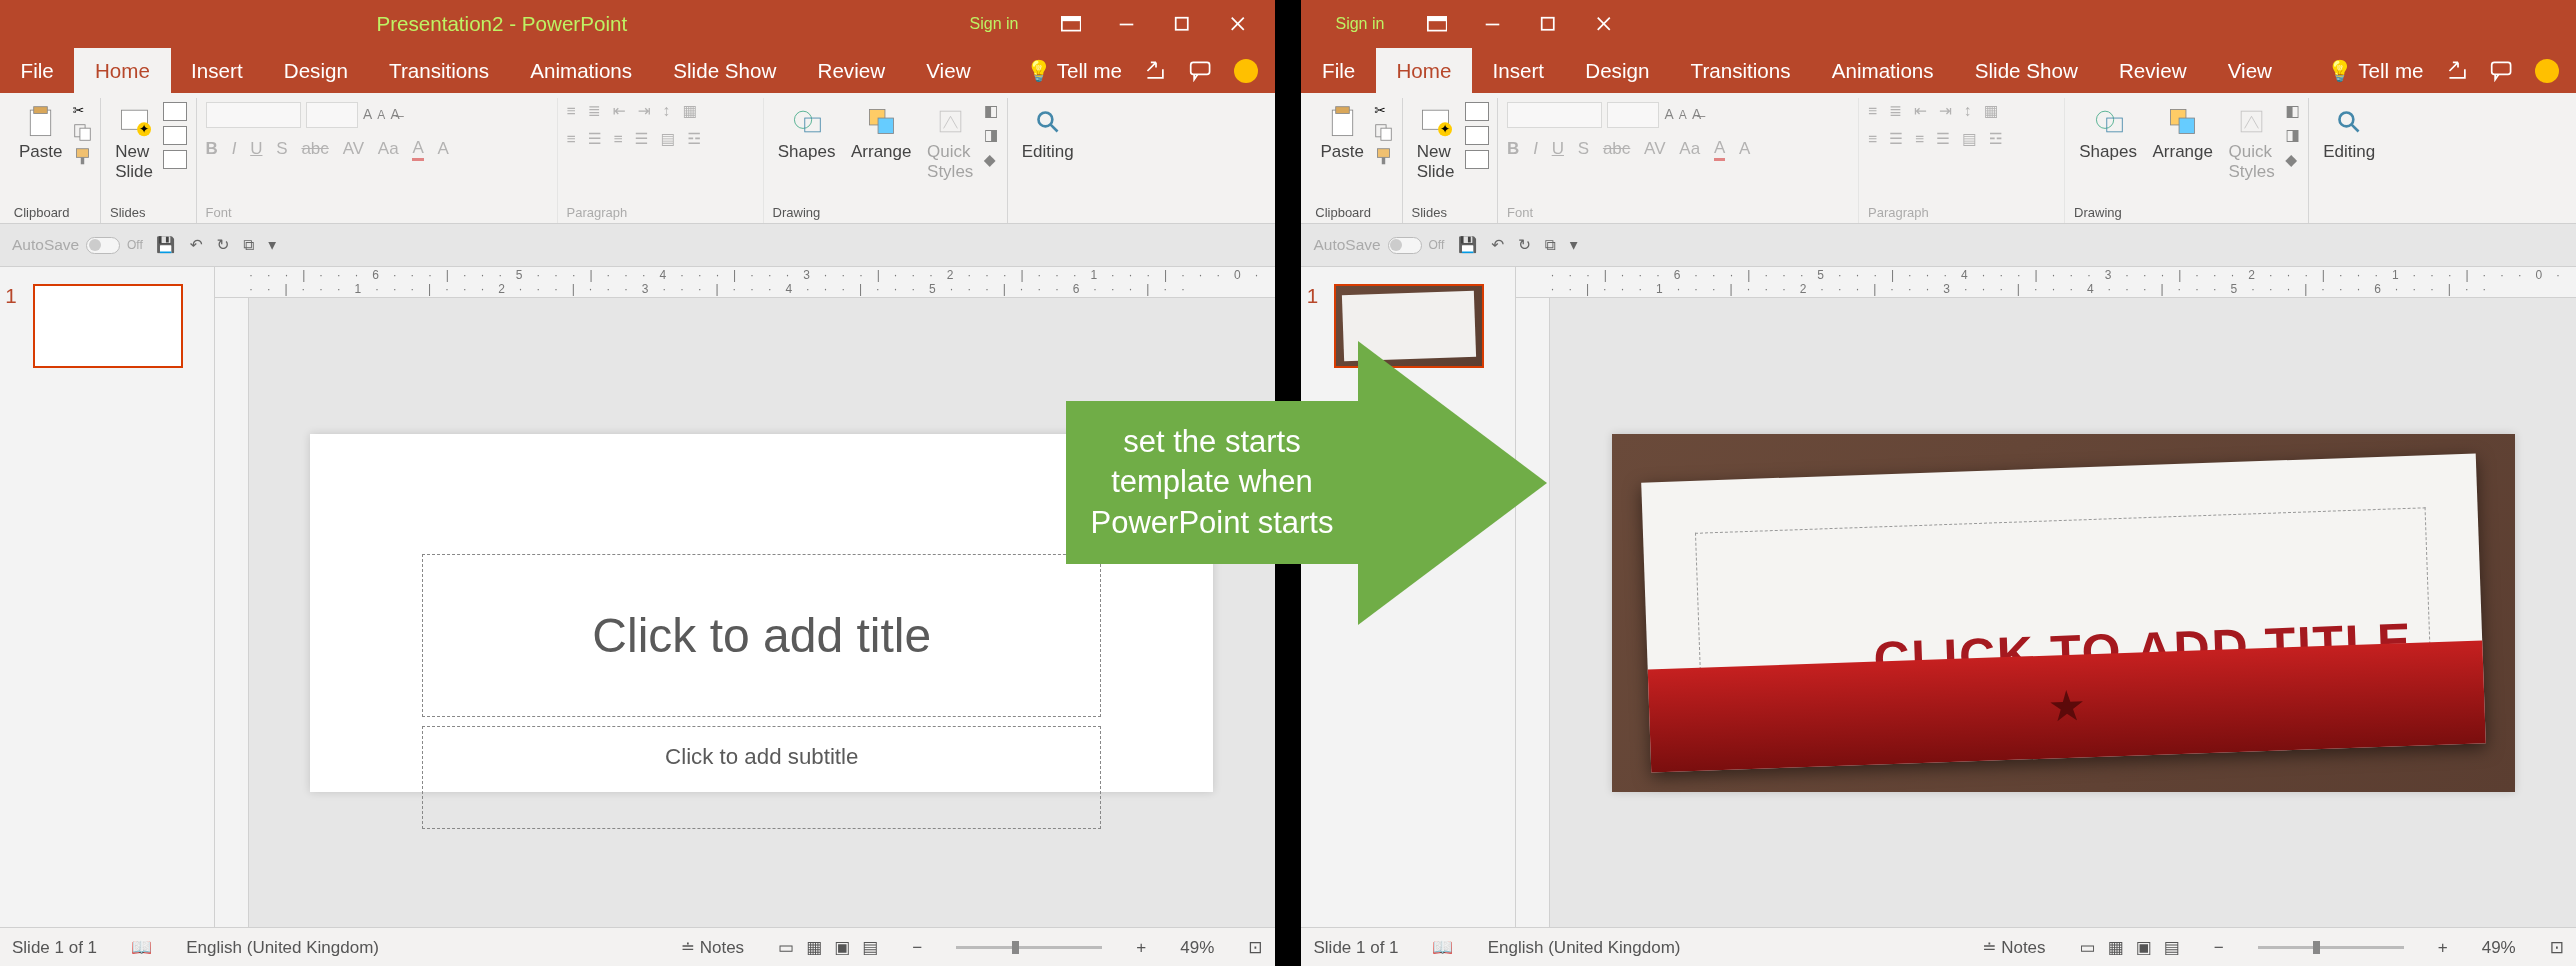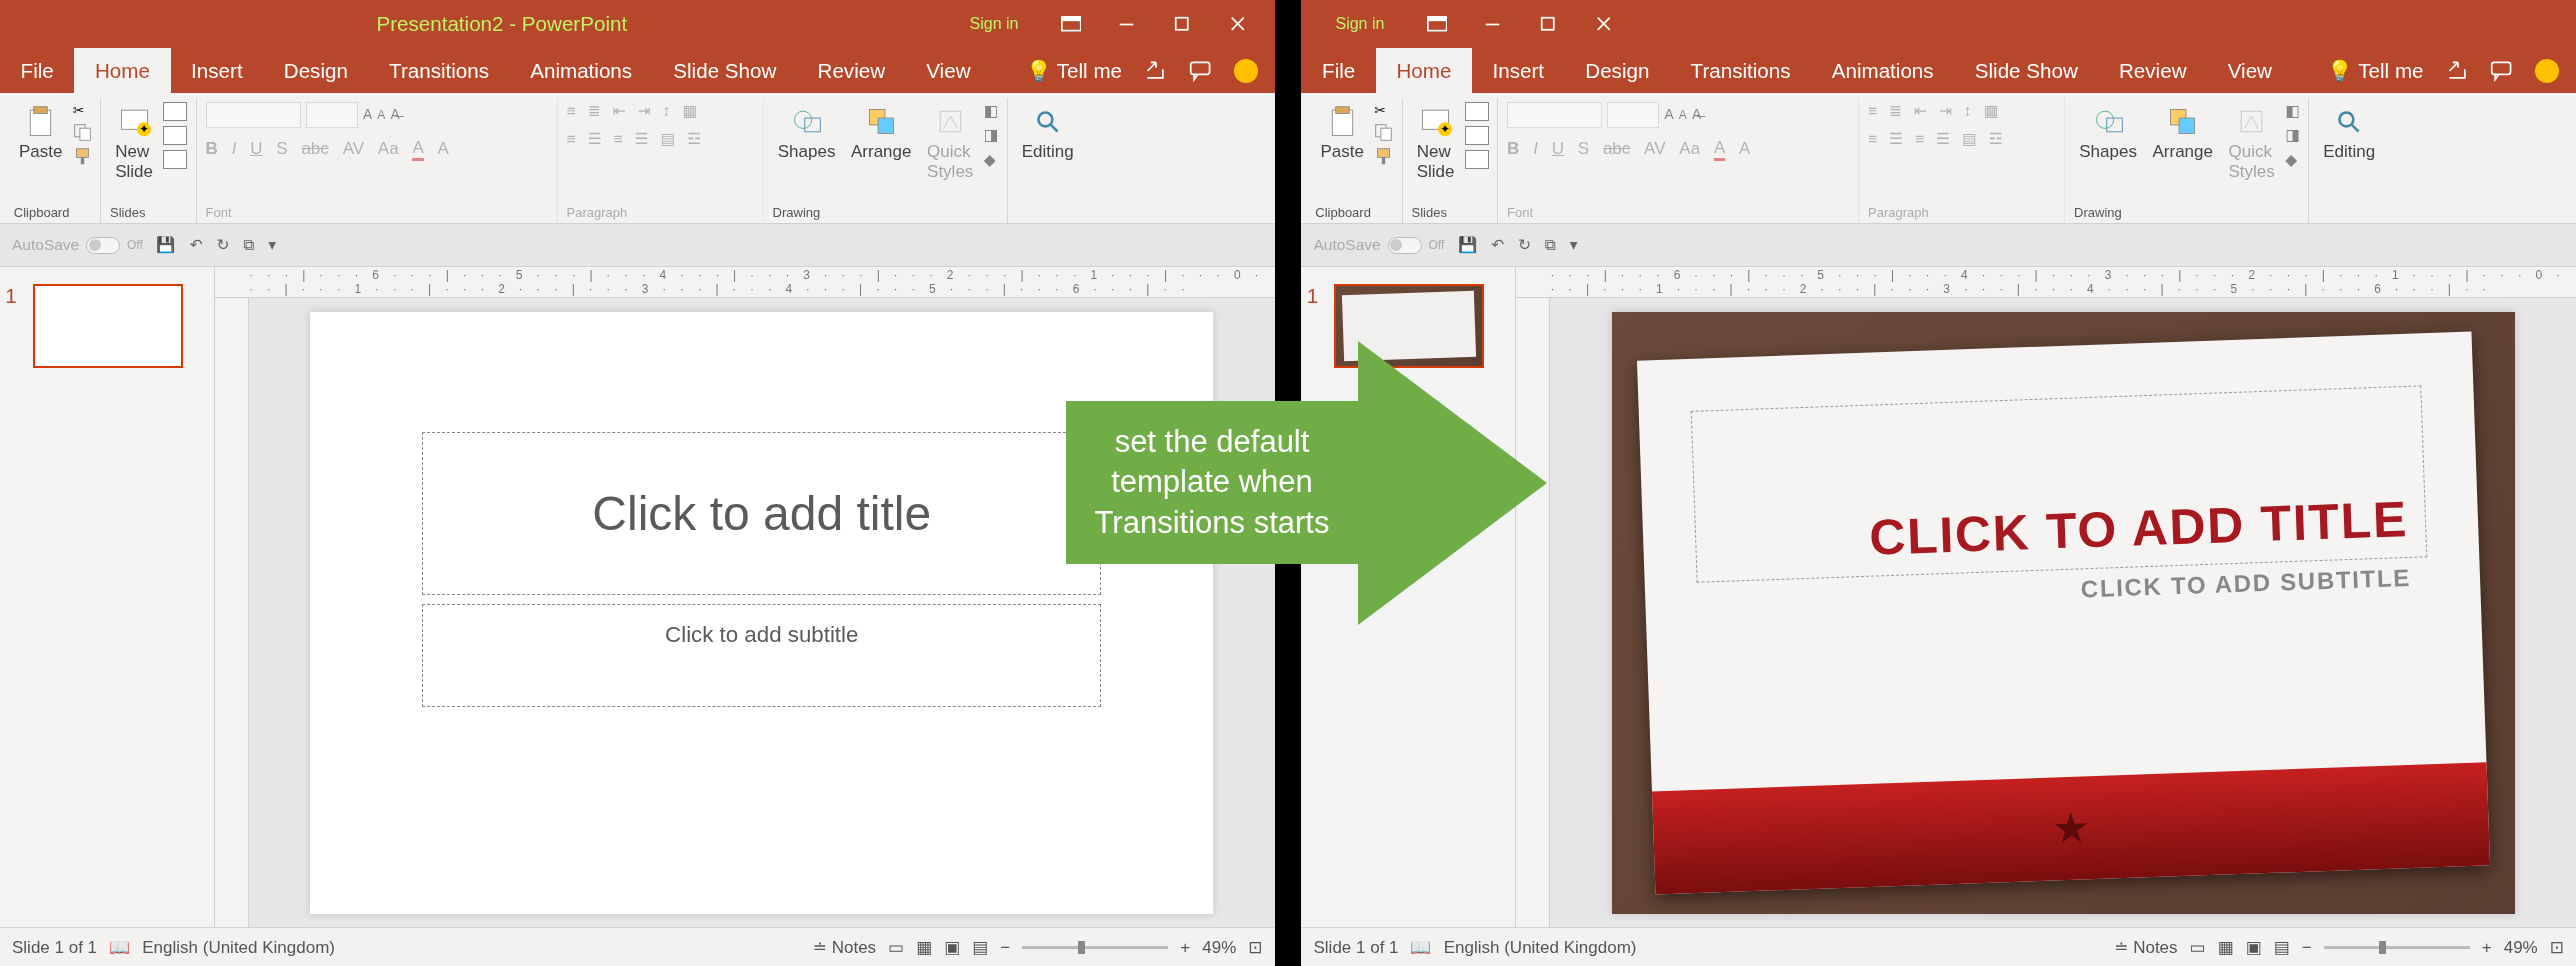--- a/index.html
+++ b/index.html
@@ -30,24 +30,24 @@
 .workspace { flex: 1; display: flex; background: #e6e6e6; position: relative; }
 .thumb-panel { width: 215px; background:#f3f3f3; border-right:0.9px solid #d0d0d0; padding:17px 8.6px; }
 .thumb { position:relative; }
 .thumb .num { position:absolute; left:-3.4px; top:0; color:#b7472a; font-size:20.6px; }
 .thumb .canvas { margin-left:24px; width:150px; height:84px; border:2.6px solid #d83b01; background:#fff; }
 .ruler-area { flex:1; display:flex; flex-direction:column; }
 .ruler-h { height:31px; background:#f3f3f3; border-bottom:0.9px solid #d0d0d0; display:flex; align-items:center; padding-left:34px; font-size:12px; color:#777; letter-spacing:5.2px; overflow:hidden; }
 .edit-area { flex:1; display:flex; }
 .ruler-v { width:34px; background:#f3f3f3; border-right:0.9px solid #d0d0d0; }
 .slide-stage { flex:1; background:#e6e6e6; display:flex; align-items:center; justify-content:center; position:relative; }
-.slide { width:903px; height:602px; background:#fff; box-shadow:0 0 8.6px rgba(0,0,0,.15); position:relative; }
+.slide { width:903px; height:358px; background:#fff; box-shadow:0 0 8.6px rgba(0,0,0,.15); position:relative; }
 .ph-title { position:absolute; left:112px; top:120px; width:679px; height:163px; border:1.7px dashed #888; display:flex; align-items:center; justify-content:center; font-size:48px; color:#5a5a5a; font-weight:300; }
 .ph-sub { position:absolute; left:112px; top:292px; width:679px; height:103px; border:1.7px dashed #888; display:flex; align-items:flex-start; justify-content:center; padding-top:17px; font-size:22.3px; color:#5a5a5a; }
-.statusbar { height:40px; background:#f3f2f1; border-top:0.9px solid #d0d0d0; display:flex; align-items:center; padding:0 12px; font-size:17px; color:#555; gap:12px; }
+.statusbar { height:40px; background:#f3f2f1; border-top:0.9px solid #d0d0d0; display:flex; align-items:center; padding:0 12px; font-size:17px; color:#555; gap:34px; }
 .statusbar .spacer { flex:1; }
 .status-icons { display:flex; gap:12px; align-items:center; }
 .zoom-slider { width:146px; height:3.4px; background:#bbb; position:relative; }
 .zoom-slider .knob { position:absolute; left:38%; top:-5.2px; width:6.9px; height:13.8px; background:#888; }
 
 
 .slide.themed { background: linear-gradient(135deg,#6a4a3a 0%, #5b3e31 100%); }
 .themed .card { position:absolute; left:34px; top:34px; right:34px; bottom:34px; background:#f5f4f2; transform:rotate(-2deg); box-shadow:0 5.2px 17px rgba(0,0,0,.5); }
 .themed .card .ph-title2 { position:absolute; left:52px; top:52px; right:52px; height:172px; border:1.7px dashed #999; display:flex; align-items:flex-end; justify-content:flex-end; padding:0 17px 8.6px; }
 .themed .card .ph-title2 span { font-size:50px; font-weight:900; color:#a5191f; letter-spacing:1.7px; }
@@ -610,17 +610,17 @@
         <div class="knob"></div>
       </div>
     <span>+</span>
     <span>49%</span>
     <span>⊡</span>
   </div>
 </div>
 
 <div class="arrow" style="left:1066px">
   <div class="body">
-      <span>set the default template when Transitions starts</span>
+      <span>set the starts template when PowerPoint starts</span>
     </div>
   <div class="head"></div>
 </div>
 
 
 </body></html>

